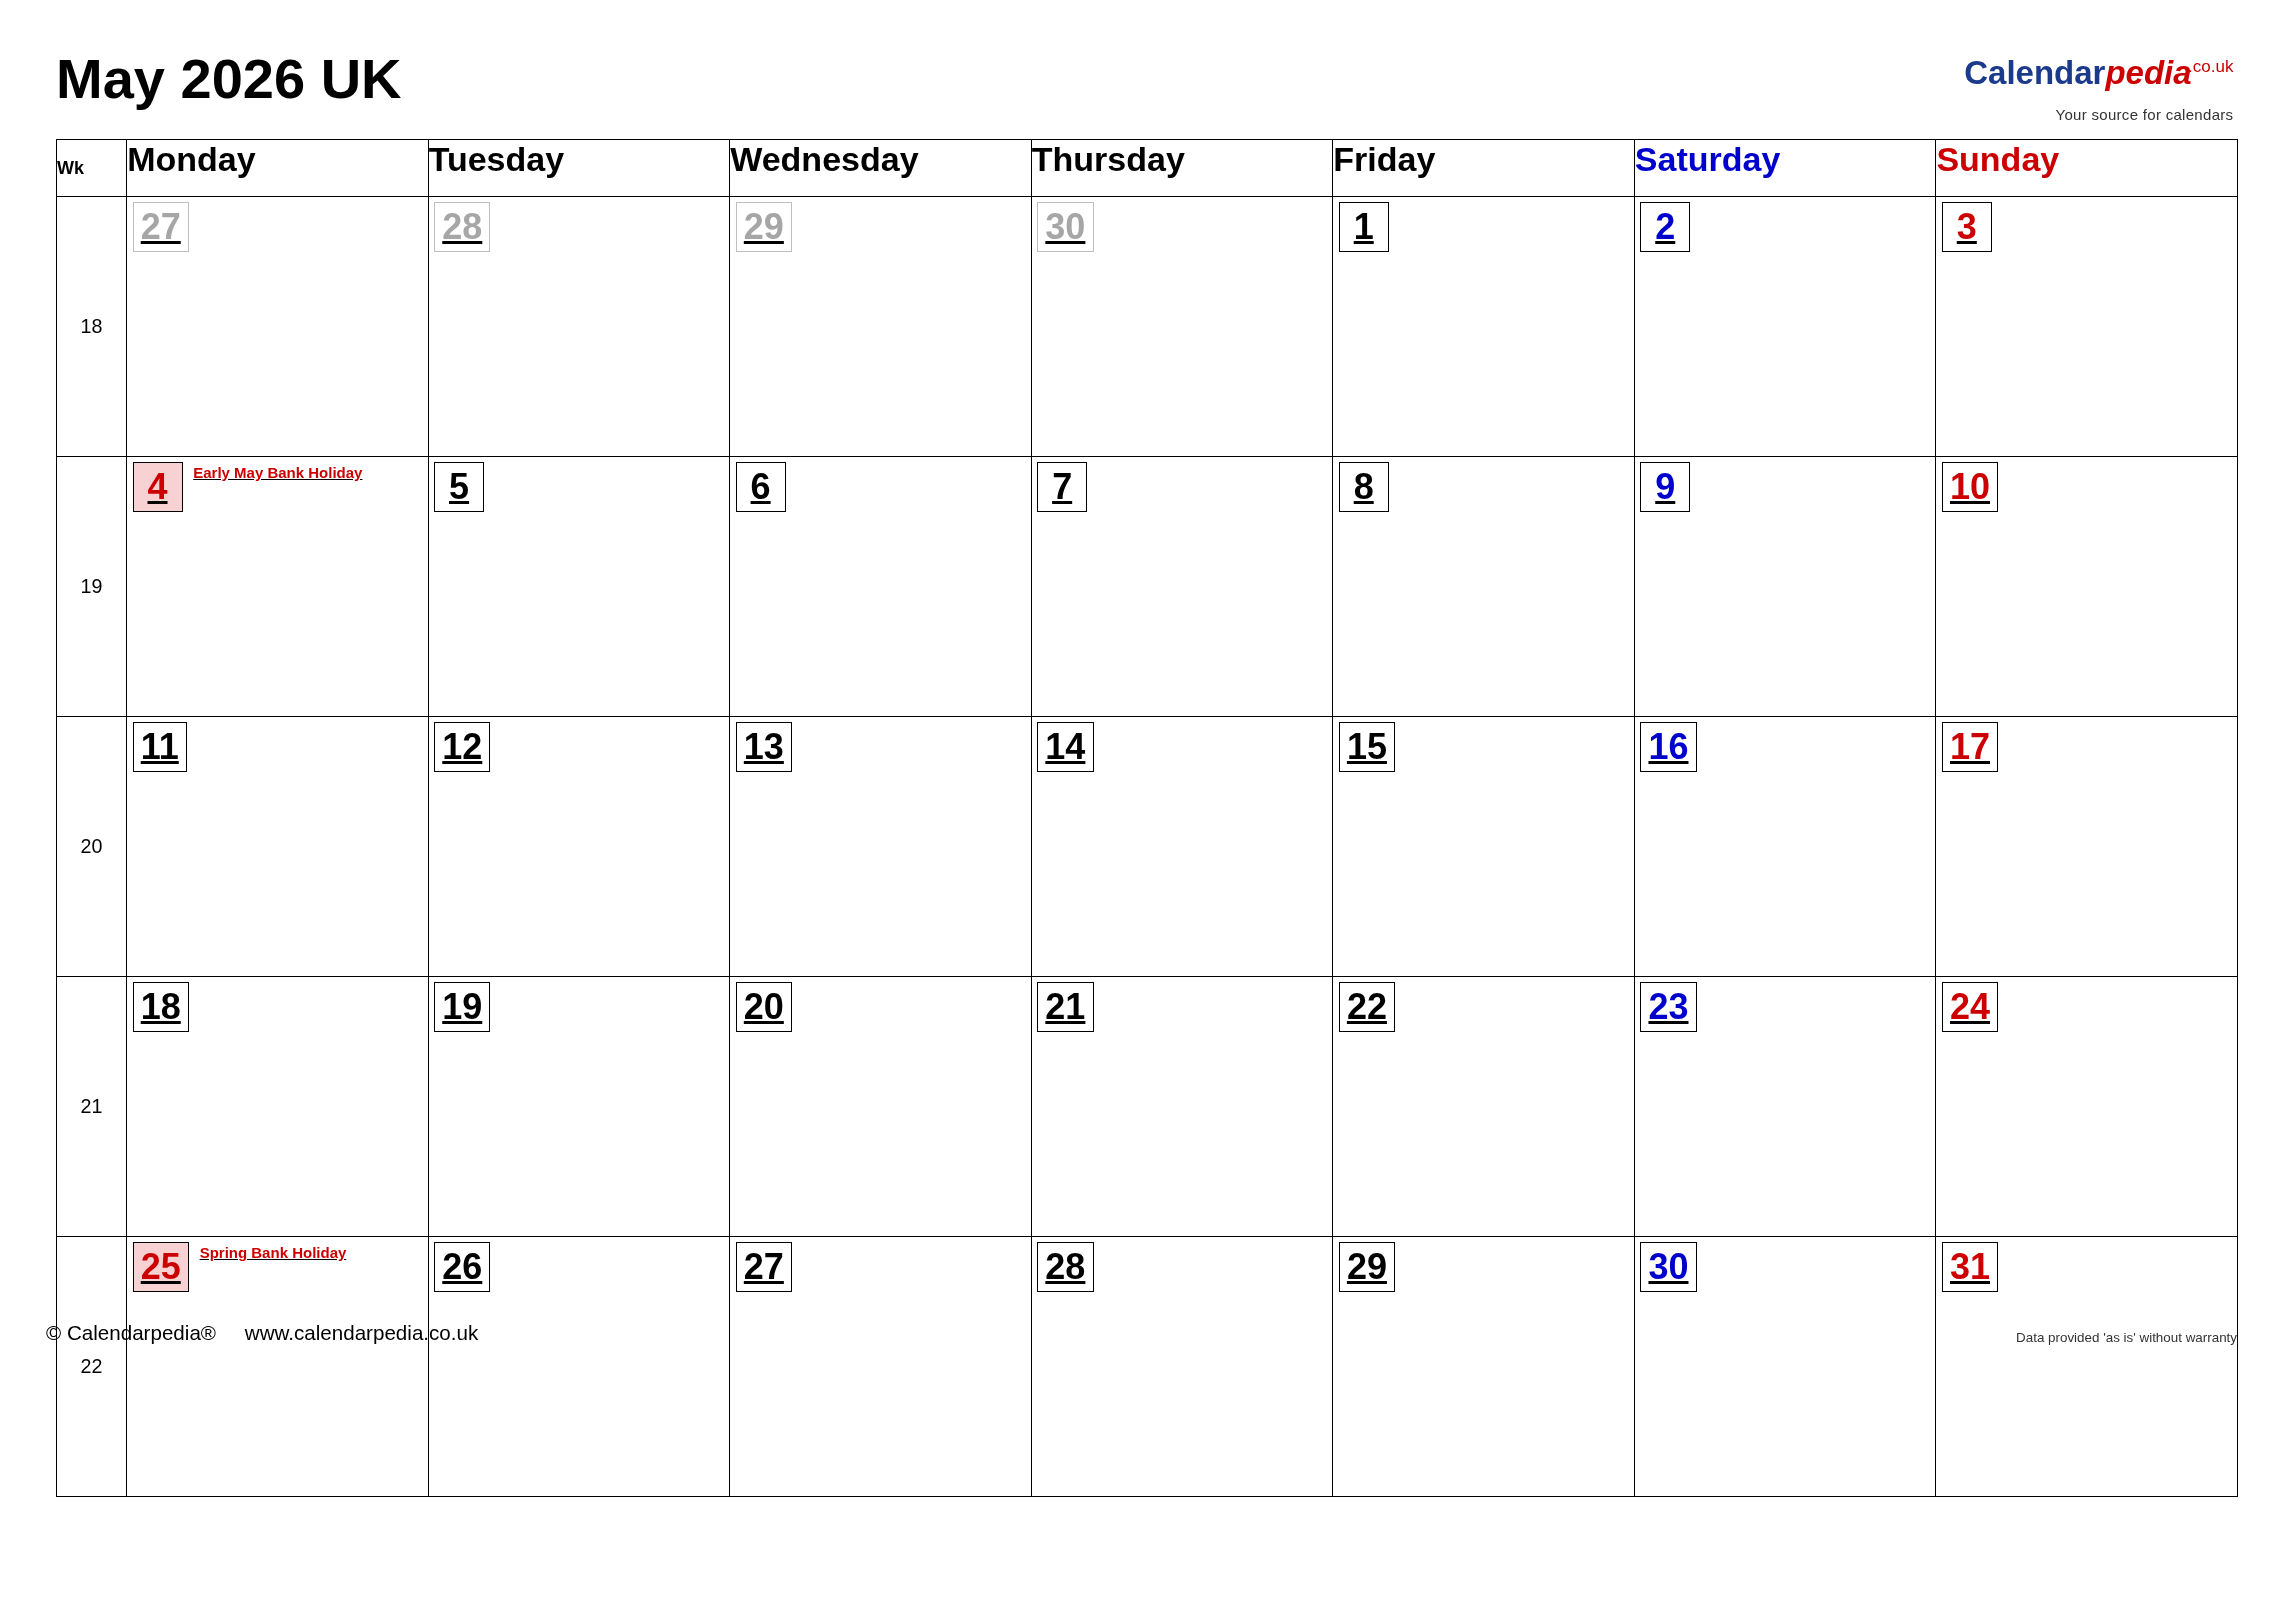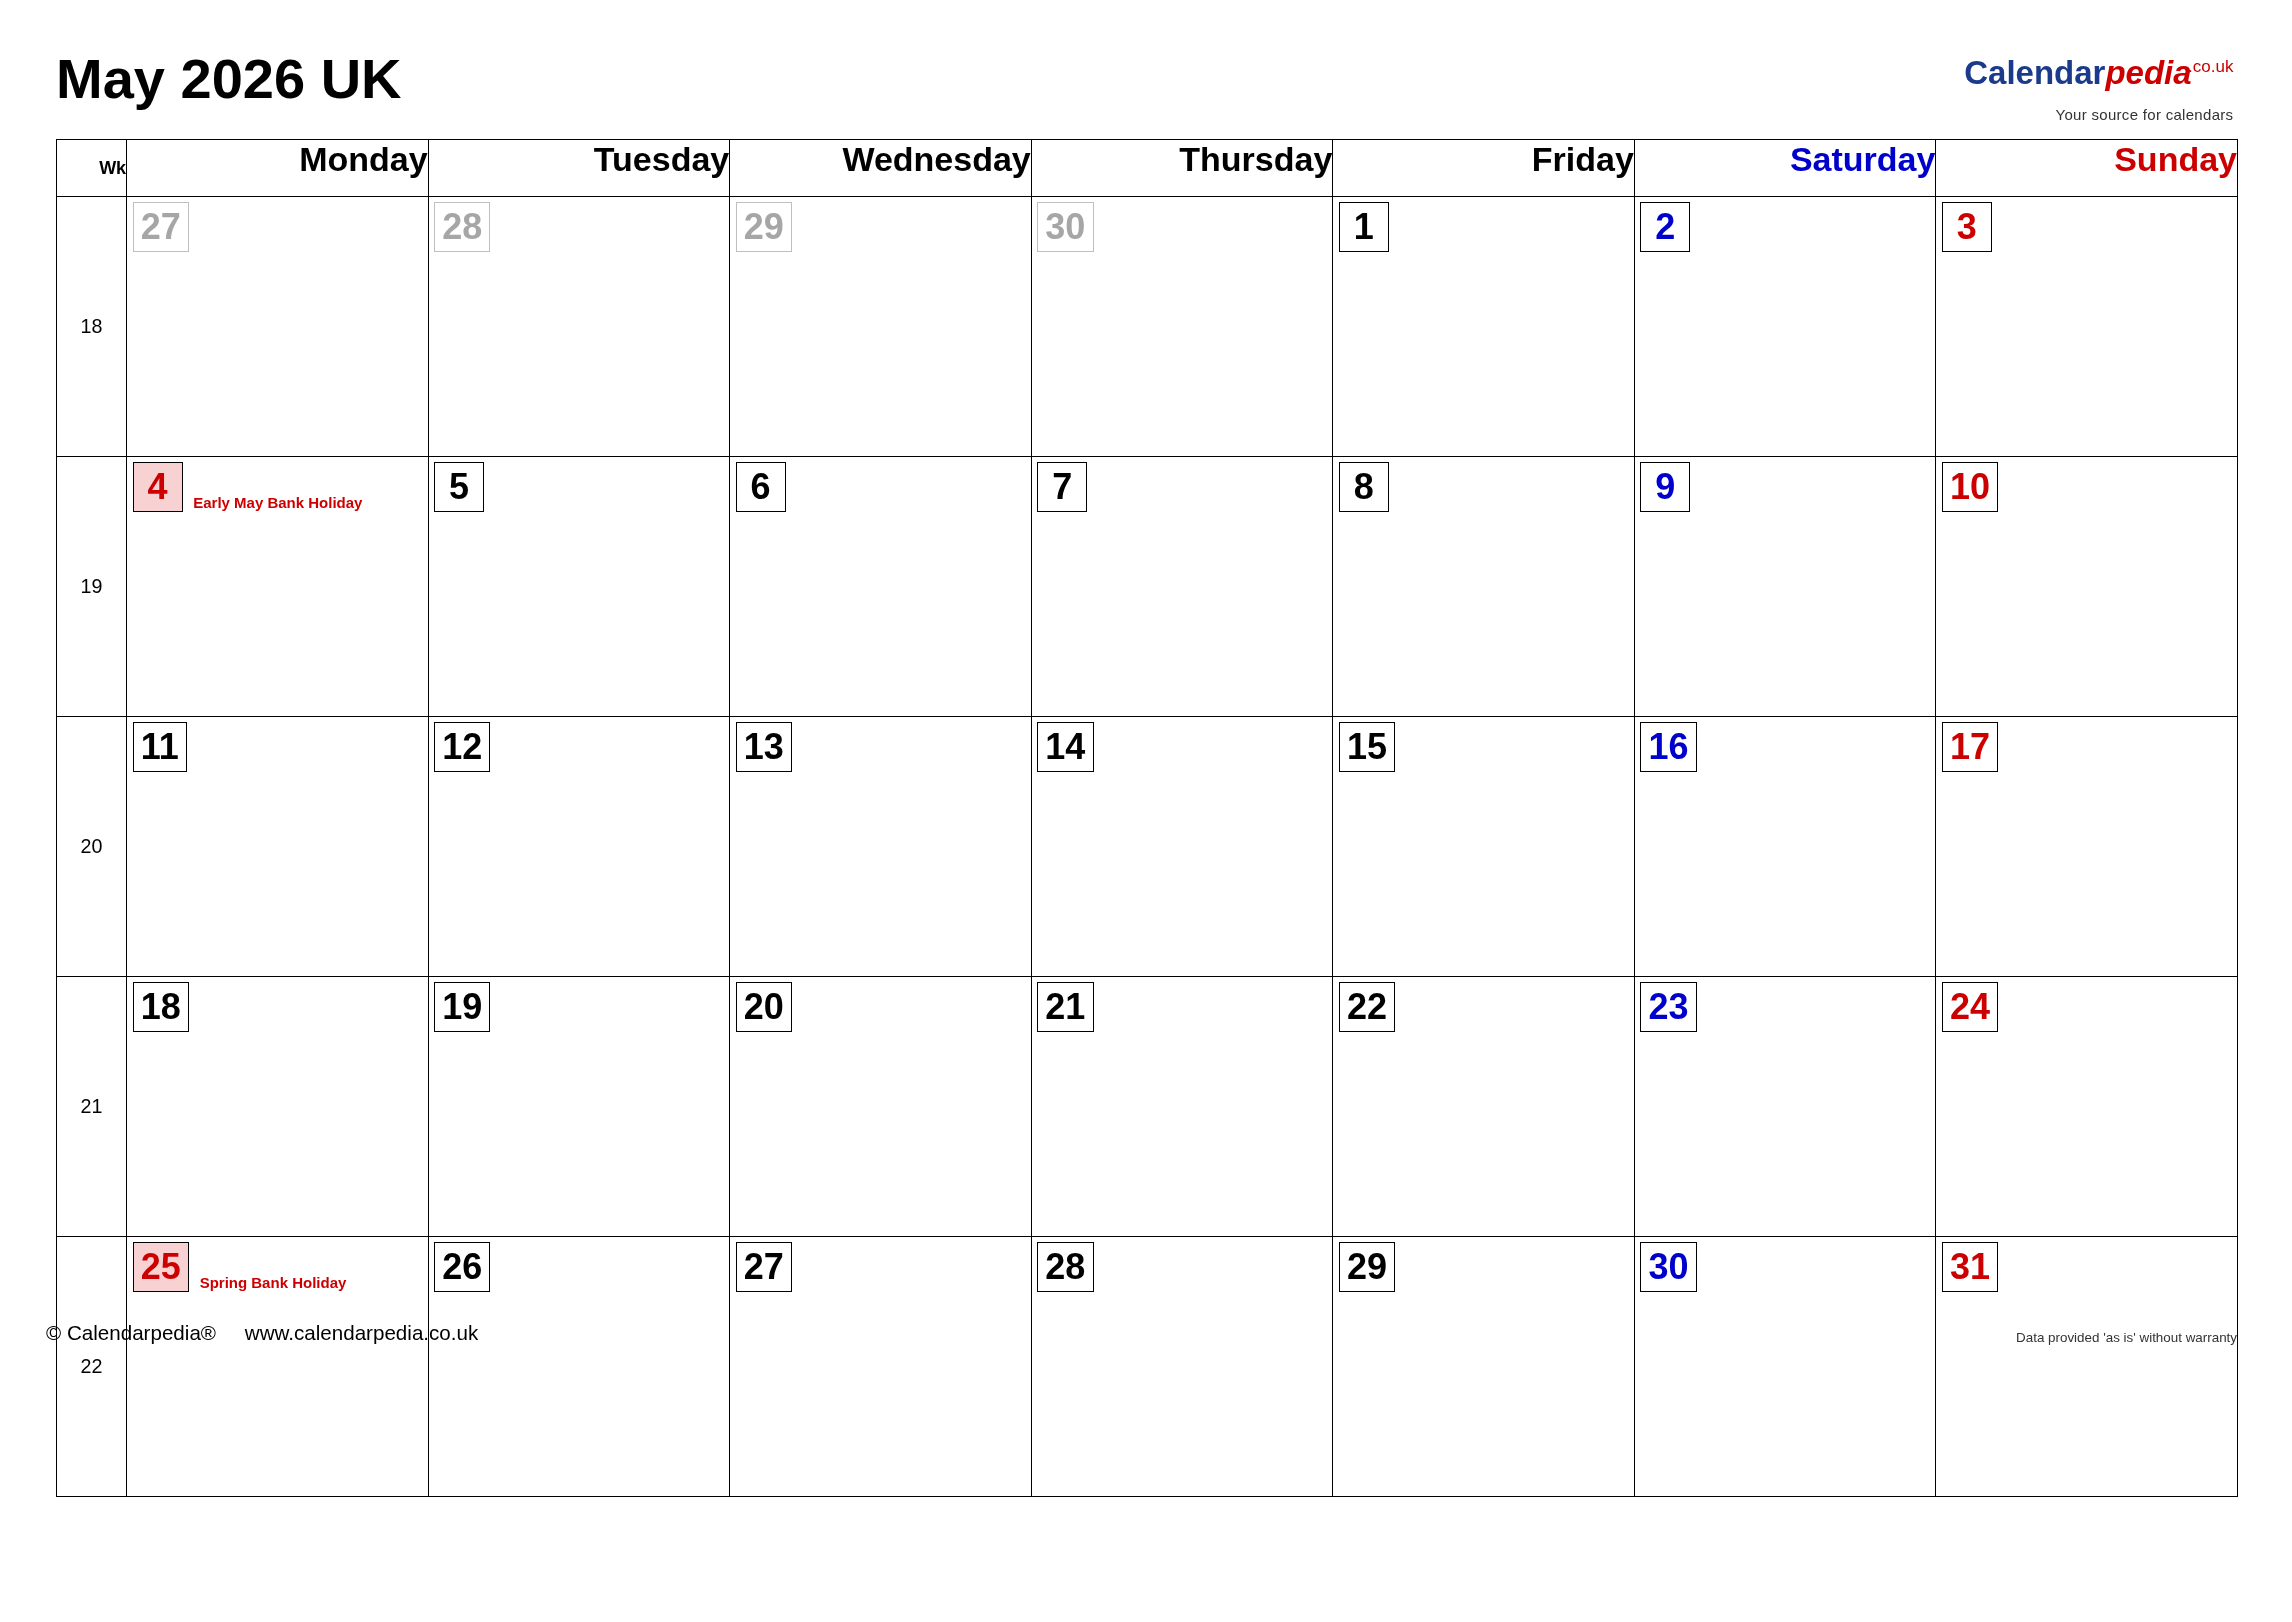--- a/index.html
+++ b/index.html
@@ -76,21 +76,21 @@
     padding: 0;
     vertical-align: top;
   }
   col.wk-col { width: 70px; }
   col.day-col { width: 301px; }
 
   thead th {
     height: 56px;
     font-size: 34px;
     font-weight: bold;
-    text-align: right;
+    text-align: left;
     vertical-align: middle;
     color: #000000;
     margin-left: 32px;
   }
   th.wk-head {
     font-size: 18px;
     font-weight: bold;
     vertical-align: middle;
   }
   th.sat { color: #0000cc; }
@@ -103,21 +103,22 @@
     vertical-align: middle;
     font-size: 19.7px;
     color: #000000;
   }
   .cell {
     position: relative;
     height: 100%;
     box-sizing: border-box;
     padding: 5.4px 5.4px 0 5.4px;
     display: flex;
-    align-items: flex-end;
+    align-items: flex-start;
+    text-decoration: underline;
   }
   .daynum {
     display: inline-flex;
     align-items: center;
     justify-content: center;
     min-width: 50px;
     height: 50px;
     padding: 0 7.2px;
     box-sizing: border-box;
     border: 1.3px solid #000000;

